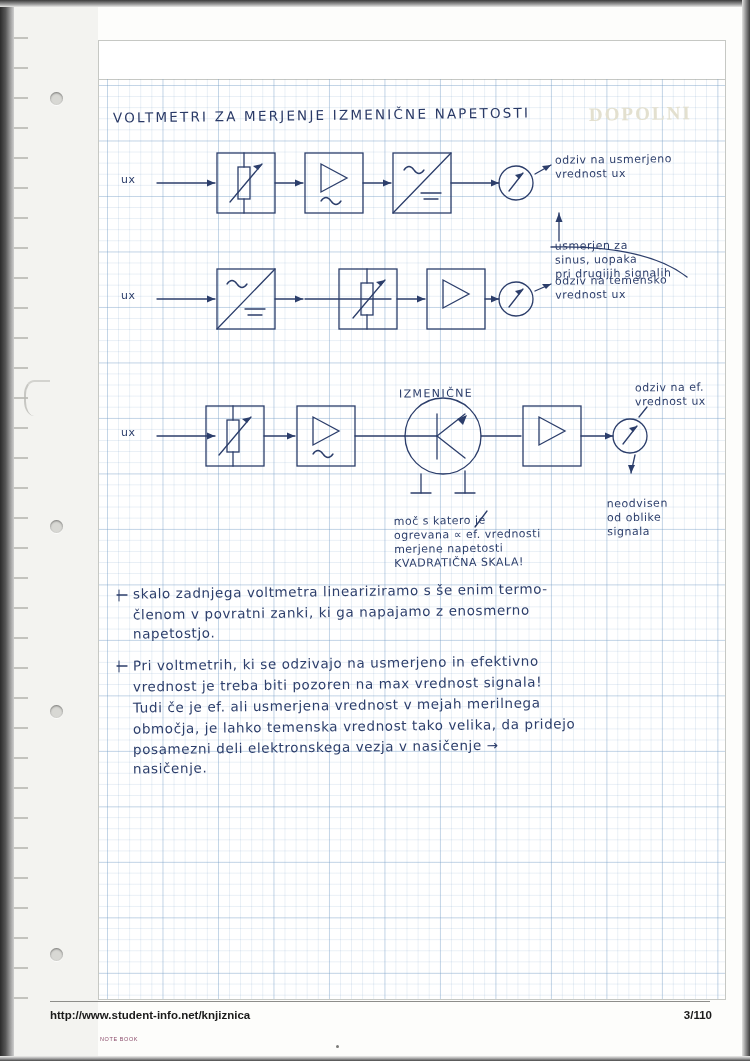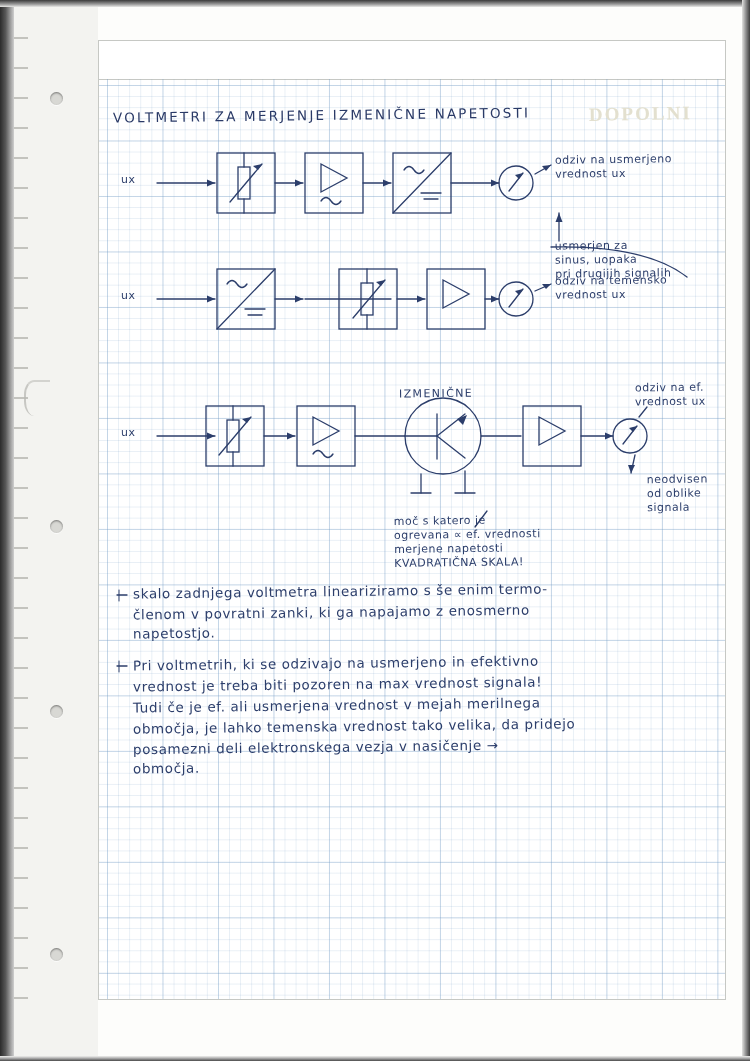--- a/index.html
+++ b/index.html
@@ -358,34 +358,41 @@
 sinus, uopaka
 pri drugijih signalih</div>
 
     <div class="hw small" style="left:456px; top:233px;">odziv na temensko
 vrednost ux</div>
 
     <div class="hw small" style="left:300px; top:346px; letter-spacing:1.4px;">IZMENIČNE</div>
 
     <div class="hw small" style="left:520px; top:340px;margin-left:16px;">odziv na ef.
 vrednost ux</div>
-    <div class="hw small" style="left:508px; top:432px;padding-left:40px;">neodvisen
+    <div class="hw small" style="left:508px; top:456px;">neodvisen
 od oblike
 signala</div>
     <div class="hw small" style="left:295px; top:473px;">moč s katero je
 ogrevana ∝ ef. vrednosti
 merjene napetosti
 KVADRATIČNA SKALA!</div>
 
     <div class="hw body" style="left:34px; top:540px;">skalo zadnjega voltmetra lineariziramo s še enim termo-</div>
     <div class="hw body" style="left:34px; top:561px;">členom v povratni zanki, ki ga napajamo z enosmerno</div>
     <div class="hw body" style="left:34px; top:582px;">napetostjo.</div>
 
     <div class="hw body" style="left:34px; top:612px;">Pri voltmetrih, ki se odzivajo na usmerjeno in efektivno</div>
     <div class="hw body" style="left:34px; top:633px;">vrednost je treba biti pozoren na max vrednost signala!</div>
     <div class="hw body" style="left:34px; top:654px;">Tudi če je ef. ali usmerjena vrednost v mejah merilnega</div>
     <div class="hw body" style="left:34px; top:675px;">območja, je lahko temenska vrednost tako velika, da pridejo</div>
     <div class="hw body" style="left:34px; top:696px;">posamezni deli elektronskega vezja v nasičenje →</div>
-    <div class="hw body" style="left:34px; top:717px;">območja.</div>
+    <div class="hw body" style="left:34px; top:717px;">nasičenje.</div>
   </div>
 
+  <div class="footer">
+    <div class="footer-line"></div>
+    <div class="footer-url">http://www.student-info.net/knjiznica</div>
+    <div class="footer-page">3/110</div>
+    <div class="brand">NOTE BOOK</div>
+    <div class="dot-mark"></div>
+  </div>
 
 </div>
 
 </body></html>

